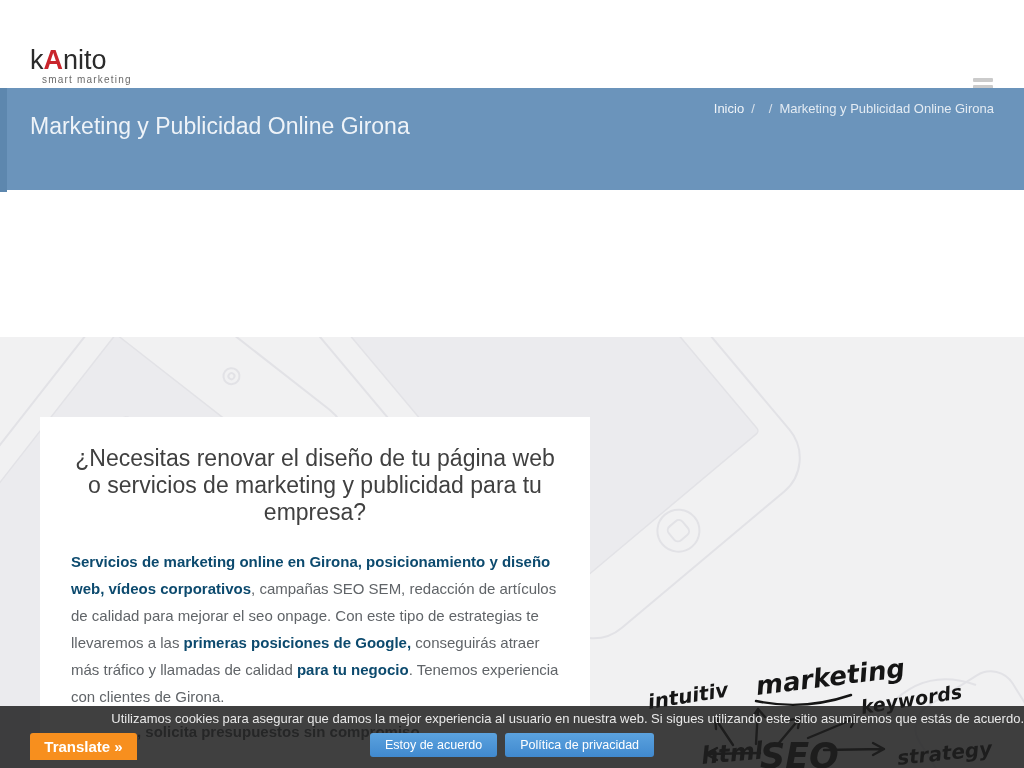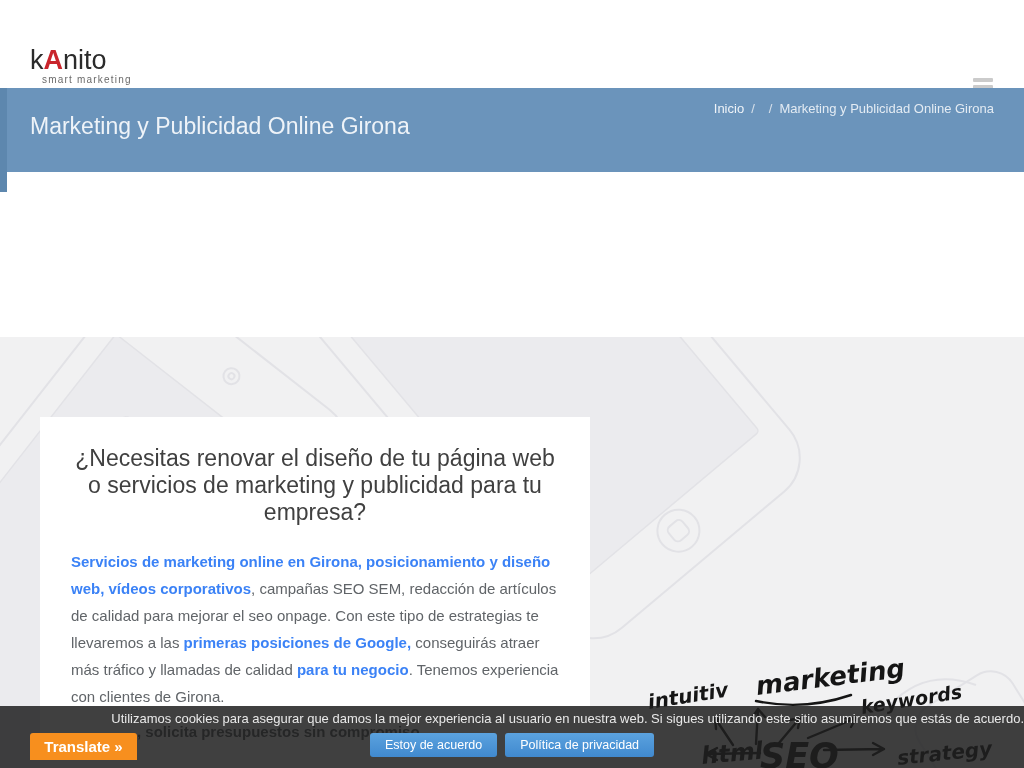--- a/index.html
+++ b/index.html
@@ -9,41 +9,41 @@
   
   .topbar{position:absolute;top:0;left:0;width:1024px;height:88px;background:#ffffff;margin-top:27px;}
   .logo{position:absolute;left:30px;top:20px;cursor:pointer;}
   .logo-word{font-size:27px;line-height:26px;font-weight:400;color:#2b2b2b;letter-spacing:0px;}
   .logo-word .accent{color:#c9252c;font-weight:700;}
   .logo-tag{font-size:10px;color:#6a6a6a;letter-spacing:1.2px;margin:1px 0 0 12px;}
   .menu-btn{position:absolute;right:31px;top:51px;width:20px;height:18px;cursor:pointer;display:flex;flex-direction:column;justify-content:space-between;}
   .menu-btn span{display:block;height:3.6px;background:#cbcbcb;border-radius:1px;}
 
   
-  .hero{position:absolute;top:88px;left:0;width:1024px;height:84px;background:#6b94bb;}
+  .hero{position:absolute;top:88px;left:0;width:1024px;height:102px;background:#6b94bb;}
   .hero .edge{position:absolute;left:0;top:0;width:7px;height:104px;background:#5d87ae;}
   .hero h1{position:absolute;left:30px;top:22px;width:420px;margin:0;font-size:23px;line-height:33px;font-weight:400;color:#eef3f8;}
   .crumbs{position:absolute;right:30px;top:13px;height:104px;display:flex;align-items:flex-start;font-size:13px;color:#e3ebf3;}
   .crumbs a{color:#eef3f8;text-decoration:none;cursor:pointer;}
   .crumbs .sep{margin:0 7px;color:#d6e0ea;}
   .crumbs .current{color:#e3ebf3;}
 
   
   .spacer{position:absolute;top:192px;left:0;width:1024px;height:145px;background:#ffffff;}
 
   
   .section{position:absolute;top:337px;left:0;width:1024px;height:431px;background:#f1f1f2;overflow:hidden;}
   .sketch-svg{position:absolute;left:0;top:0;}
 
   
   .card{position:absolute;left:40px;top:80px;width:550px;height:420px;background:#ffffff;padding:0;}
   .card-inner{padding:28px 31px 0 31px;}
   .card h2{margin:0 0 22px 0;font-size:23px;line-height:27px;font-weight:400;color:#404040;text-align:center;}
   .card p{margin:0;font-size:15px;line-height:27px;color:#606468;text-align:left;}
-  .card p .b{font-weight:700;color:#3b82f6;}
+  .card p .b{font-weight:700;color:#0c4a6e;}
   .card p.second{margin-top:8px;padding-left:66px;font-weight:700;color:#4b4f54;}
 
   
   .cookiebar{position:absolute;left:0;top:706px;width:1024px;height:62px;background:rgba(30,30,30,0.85);z-index:10;}
   .cookie-msg{margin-top:5px;text-align:right;font-size:13px;color:#e9e9e9;}
   .cookie-actions{display:flex;justify-content:center;gap:8px;margin-top:7px;}
   .cookie-btn{border:0;border-radius:3px;padding:5px 15px;font-size:12.5px;color:#ffffff;cursor:pointer;
     background:linear-gradient(#5ba2de,#4089cf);font-family:"Liberation Sans",sans-serif;}
 
   

